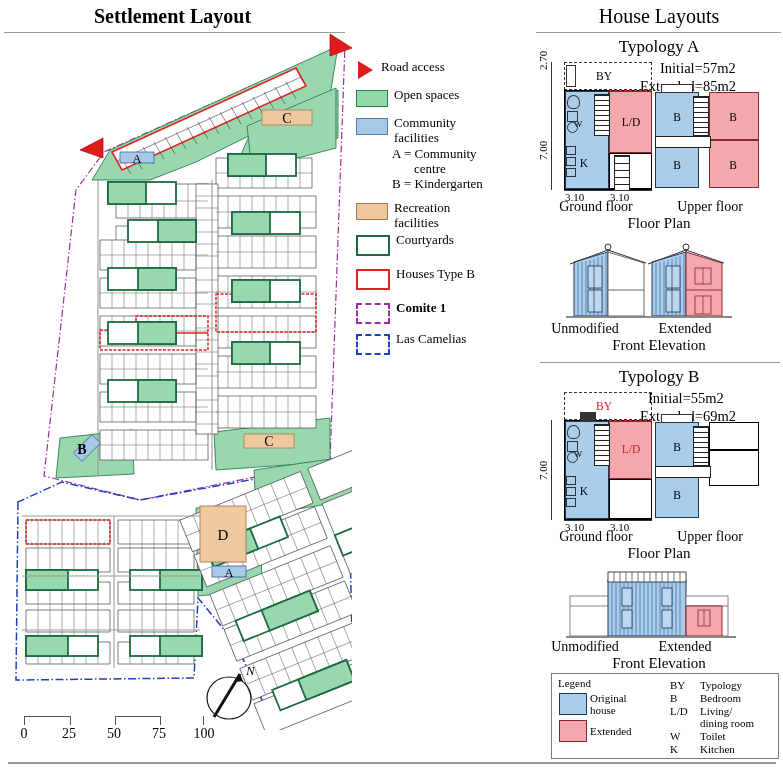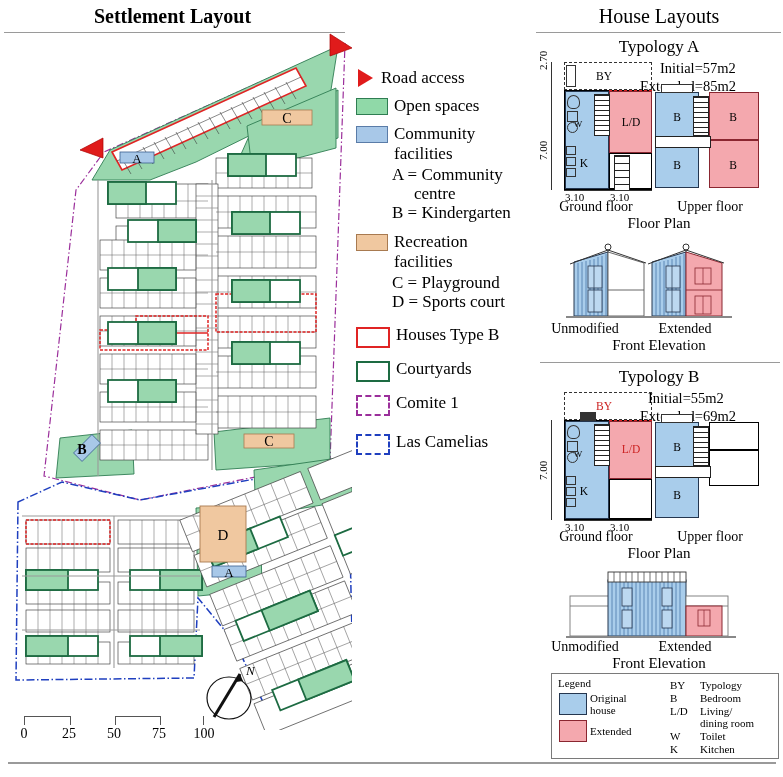--- a/index.html
+++ b/index.html
@@ -9,21 +9,21 @@
   
   #hdr-left-title,#hdr-right-title{
     position:absolute;text-align:center;font-size:20px;line-height:1;}
   #hdr-left-title{left:0;top:6px;width:345px;font-weight:bold;}
   #hdr-right-title{left:535px;top:6px;width:248px;}
   .rule{position:absolute;height:0;border-top:1.6px solid #9a9a9a;}
   #rule-left{left:4px;top:32px;width:341px;}
   #rule-right{left:536px;top:32px;width:245px;}
   #rule-bottom{left:8px;top:762px;width:768px;border-top:2px solid #9a9a9a;}
   
-  #legend{position:absolute;left:356px;top:68px;width:176px;font-size:17px;}
+  #legend{position:absolute;left:356px;top:60px;width:176px;font-size:13px;}
   .lg-row{display:flex;align-items:flex-start;margin-bottom:9px;}
   .lg-sw{width:30px;min-width:30px;height:15px;margin-right:6px;margin-top:2px;}
   .lg-txt{line-height:1.13;}
   .lg-sub{margin-left:36px;line-height:1.13;}
   .lg-sub .ind{padding-left:22px;display:block;}
   .tri{width:0;height:0;border-top:9px solid transparent;border-bottom:9px solid transparent;
        border-left:15px solid #e01b1b;margin-right:8px;margin-top:1px;margin-left:2px;}
   
   .panel-title{text-align:center;font-size:17px;line-height:1;}
   .cap{text-align:center;font-size:14px;line-height:1.05;}
@@ -549,36 +549,32 @@
     <div>B = Kindergarten</div>
   </div>
 
   <div class="lg-row" style="margin-bottom:2px;">
     <div class="lg-sw" style="background:#f0c8a0;border:1.3px solid #a87a50;"></div>
     <div class="lg-txt">
       <div>Recreation</div>
       <div>facilities</div>
     </div>
   </div>
-  <div class="lg-sub" style="margin-bottom:14px;">
-    <div>C = Playground</div>
-    <div>D = Sports court</div>
+
+  <div class="lg-row" style="margin-bottom:11px;">
+    <div class="lg-sw" style="background:#fff;border:2px solid #1d6b42;height:17px;"></div>
+    <div class="lg-txt">Courtyards</div>
   </div>
 
   <div class="lg-row" style="margin-bottom:11px;">
     <div class="lg-sw" style="background:#fff;border:2px solid #e02424;height:17px;"></div>
     <div class="lg-txt">Houses Type B</div>
   </div>
 
-  <div class="lg-row" style="margin-bottom:11px;">
-    <div class="lg-sw" style="background:#fff;border:2px solid #1d6b42;height:17px;"></div>
-    <div class="lg-txt">Courtyards</div>
-  </div>
-
-  <div class="lg-row" style="margin-bottom:16px;">
+  <div class="lg-row" style="margin-bottom:8px;font-weight:bold;">
     <div class="lg-sw" style="background:#fff;border:2px dashed #9b2f9b;height:17px;"></div>
     <div class="lg-txt">Comite 1</div>
   </div>
 
   <div class="lg-row">
     <div class="lg-sw" style="background:#fff;border:2px dashed #1f3fbf;height:17px;"></div>
     <div class="lg-txt">Las Camelias</div>
   </div>
 </div>
 

